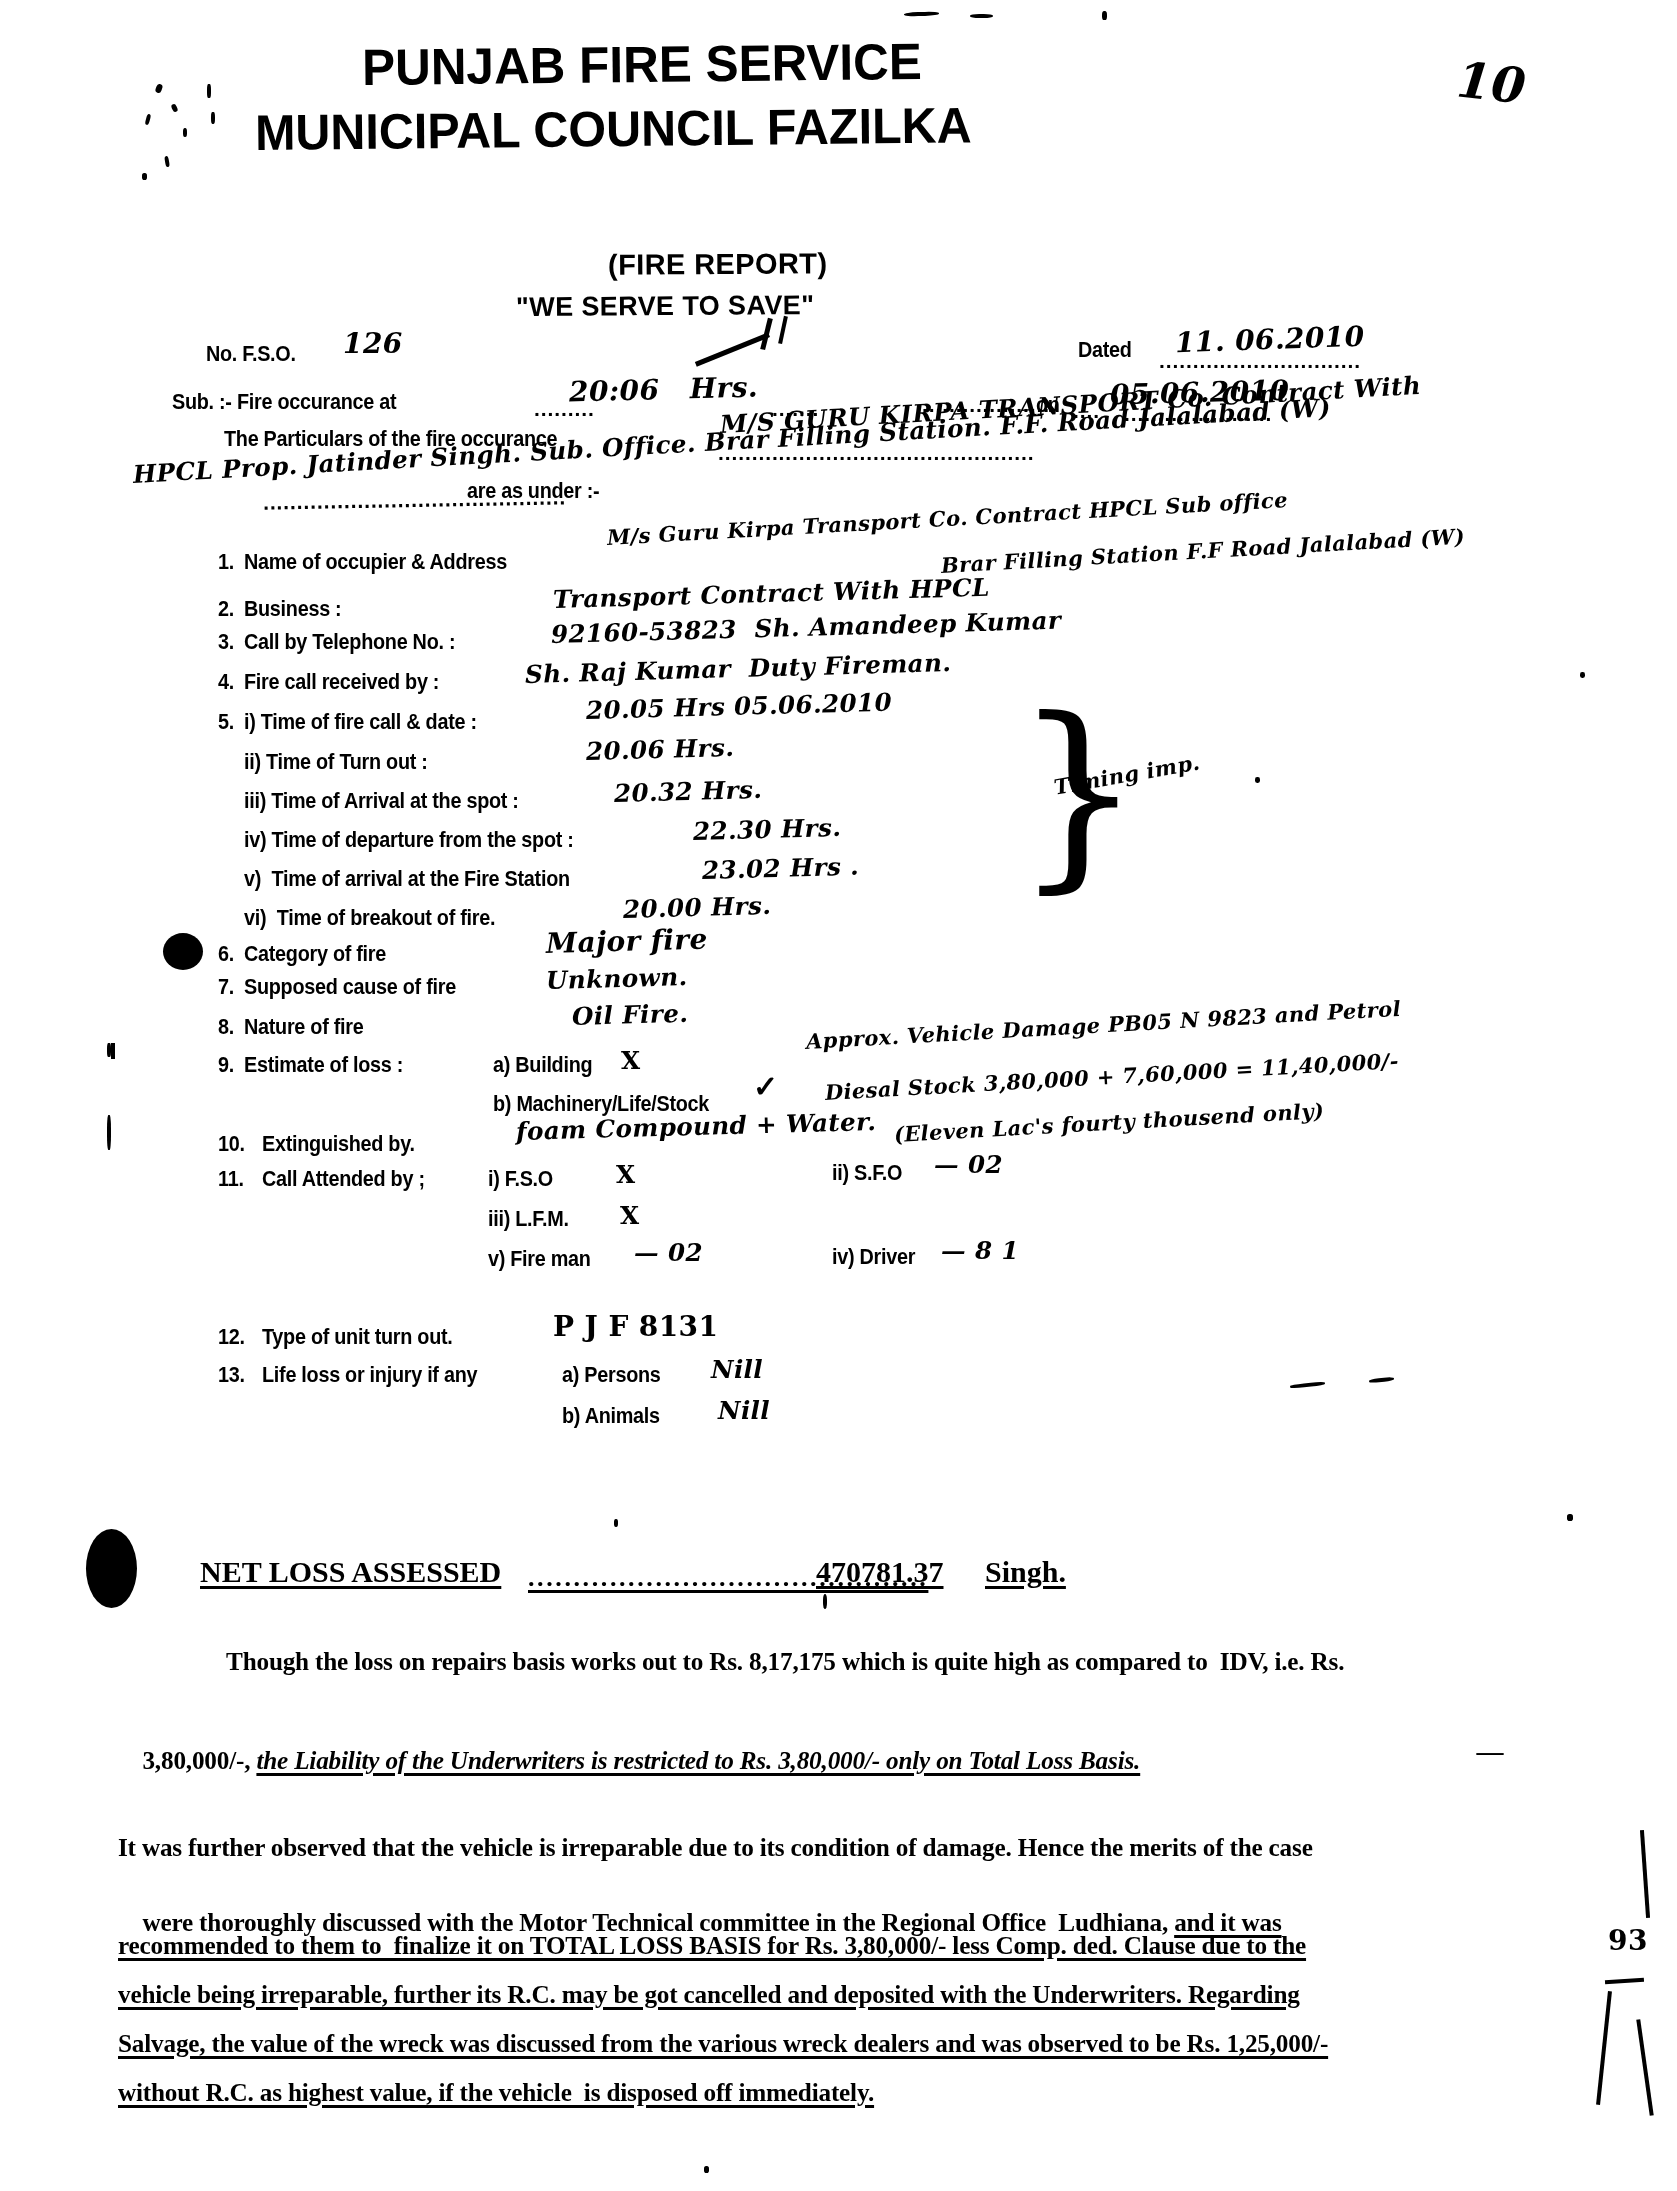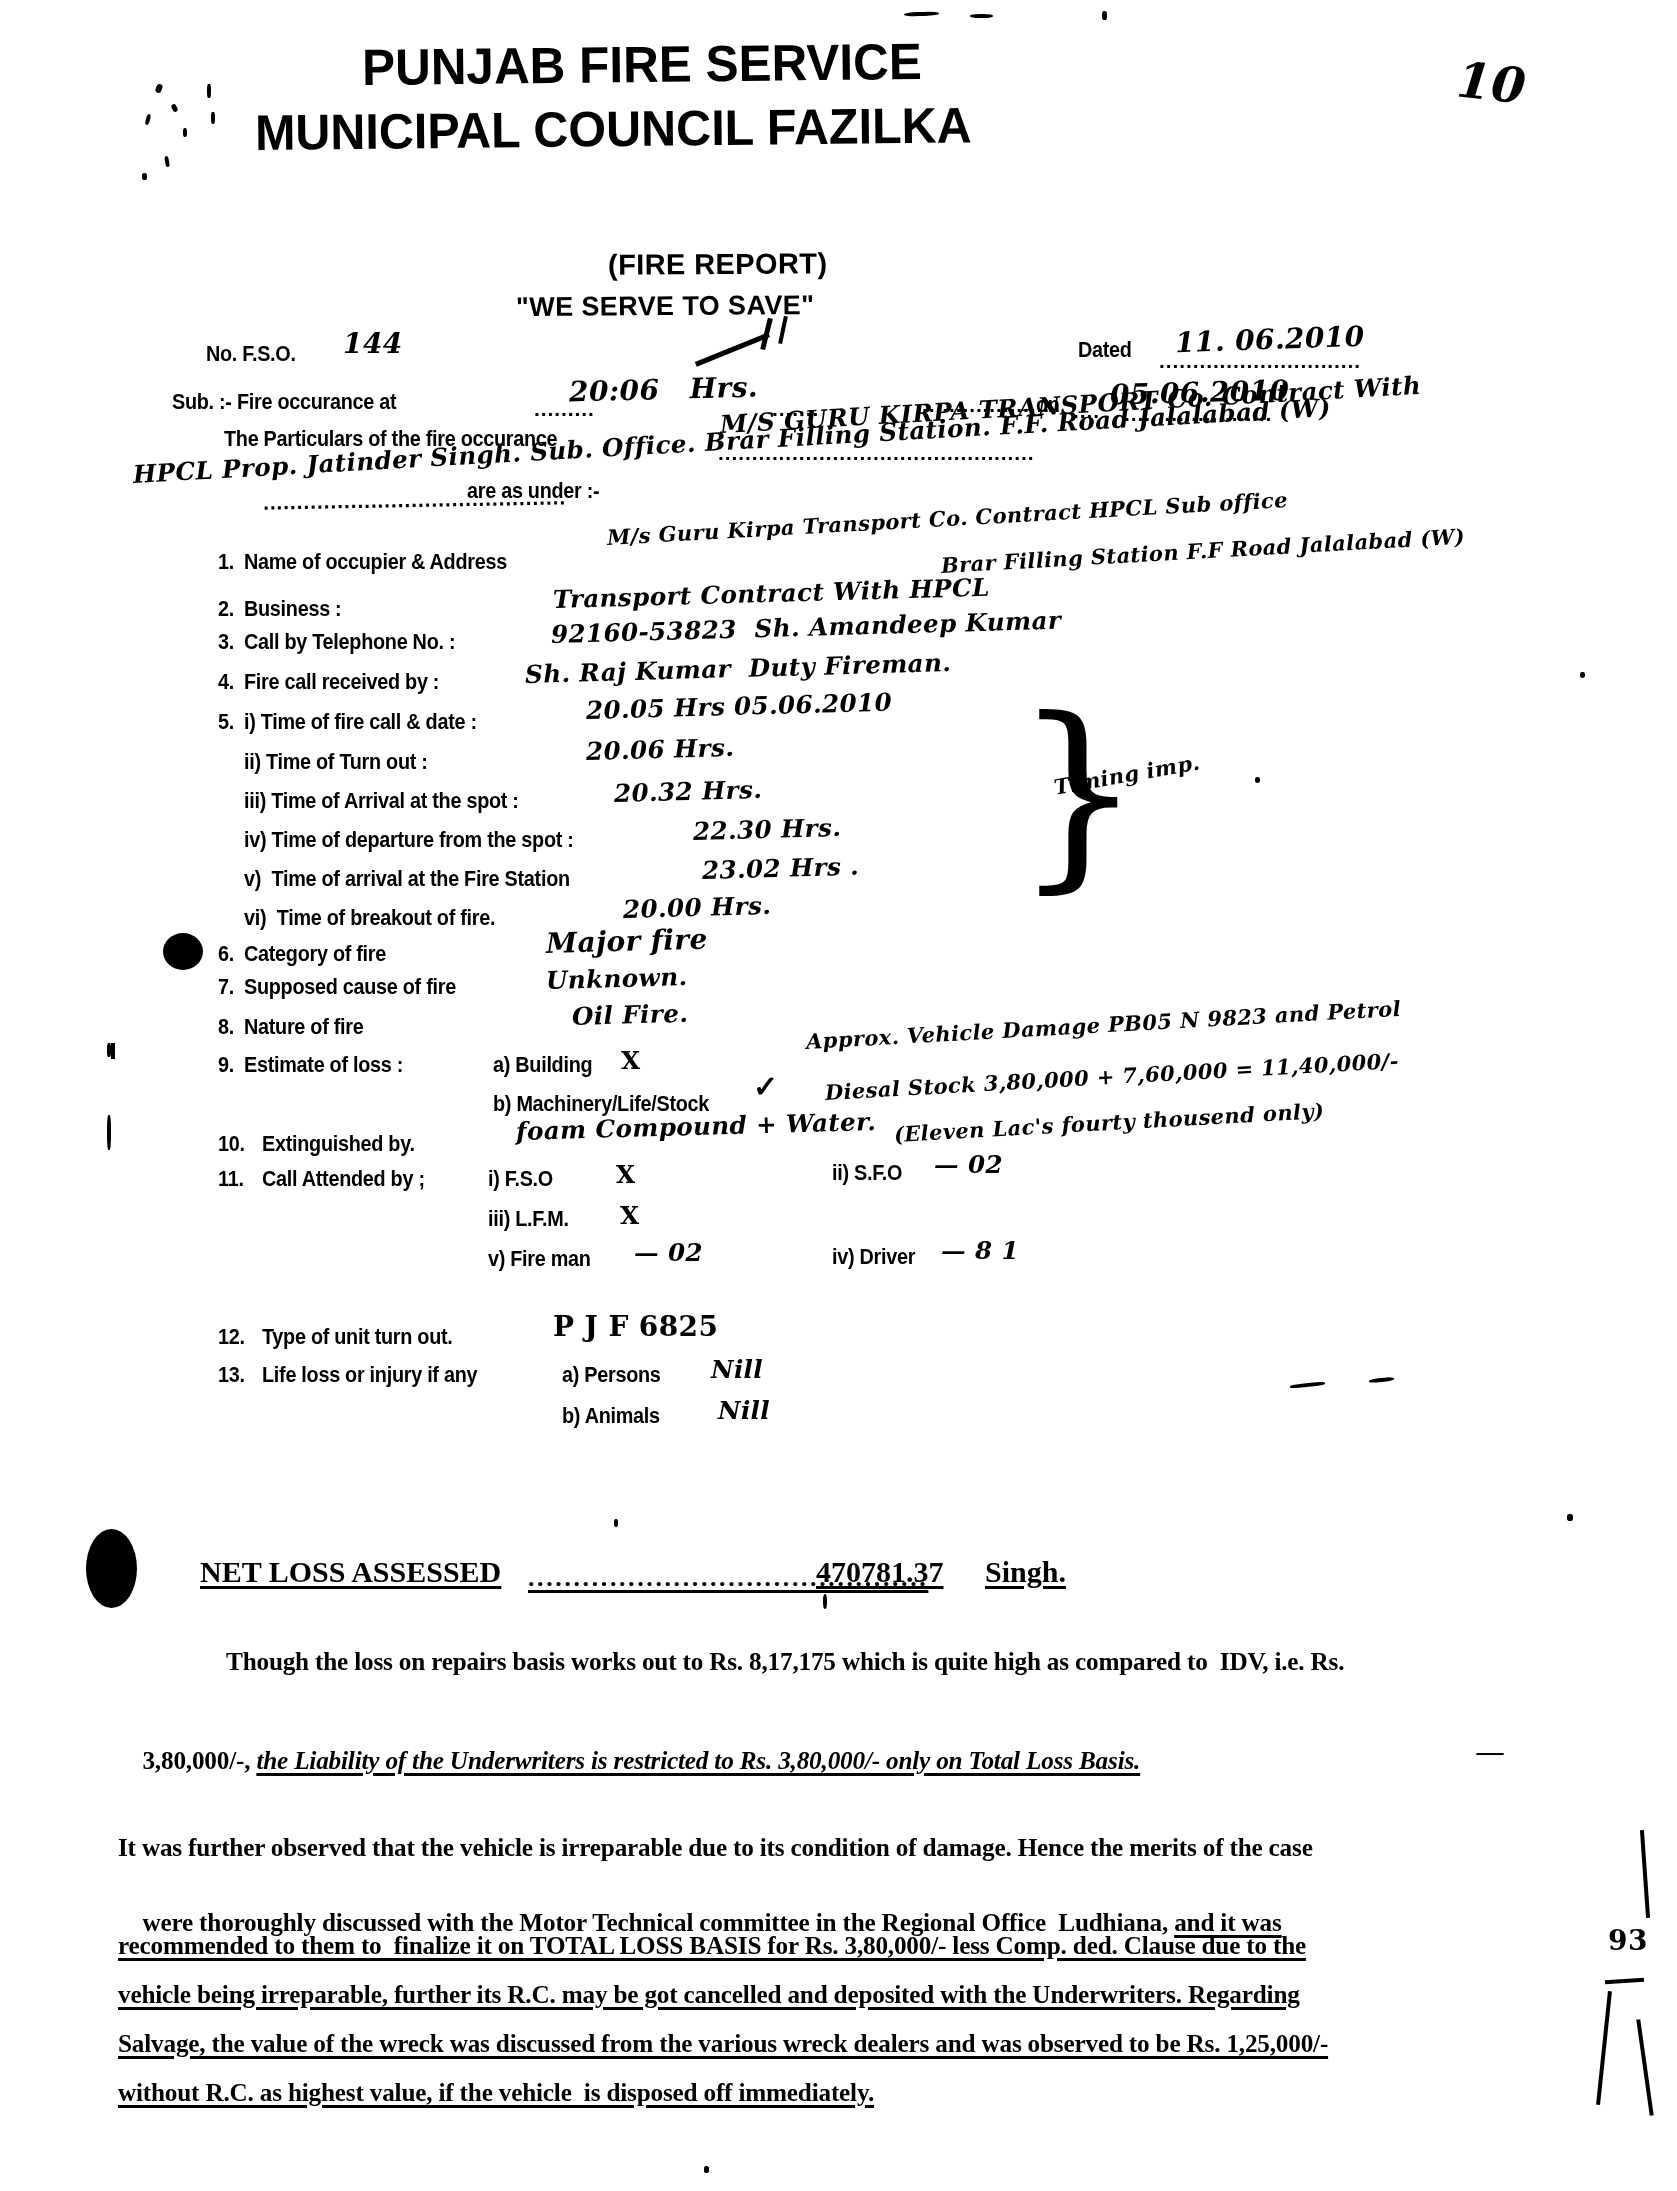--- a/index.html
+++ b/index.html
@@ -106,21 +106,21 @@
 
   <div class="abs title2" style="left:255px;top:104px;">MUNICIPAL COUNCIL FAZILKA</div>
 
   <div class="abs sub1" style="left:608px;top:248px;">(FIRE REPORT)</div>
 
   <div class="abs sub2" style="left:516px;top:291px;">"WE SERVE TO SAVE"</div>
 
   <div class="abs hw" style="left:1457px;top:54px;font-size:49px;transform:rotate(6deg);">10</div>
 
   <div class="abs lbl" style="left:206px;top:341px;">No. F.S.O.</div>
-  <div class="abs hw hw-lg" style="left:343px;top:327px;">144</div>
+  <div class="abs hw hw-lg" style="left:343px;top:327px;">126</div>
 
   <div class="abs lbl" style="left:1078px;top:337px;">Dated</div>
   <div class="abs hw hw-lg" style="left:1175px;top:323px;transform:rotate(-2deg);">11. 06.2010</div>
   <div class="abs dots" style="left:1159px;top:349px;">..............................</div>
 
   <div class="abs lbl" style="left:172px;top:389px;">Sub. :- Fire occurance at</div>
   <div class="abs dots" style="left:534px;top:397px;">.........</div>
   <div class="abs hw hw-lg" style="left:569px;top:373px;transform:rotate(-1.5deg);">20:06   Hrs.</div>
   <div class="abs dots" style="left:772px;top:397px;">.......</div>
   <div class="abs dots" style="left:922px;top:393px;">...................</div>
@@ -218,21 +218,21 @@
   <div class="abs hw" style="left:620px;top:1201px;font-style:normal;">X</div>
 
   <div class="abs lbl" style="left:488px;top:1246px;">v) Fire man</div>
   <div class="abs hw" style="left:634px;top:1238px;">— 02</div>
 
   <div class="abs lbl" style="left:832px;top:1244px;">iv) Driver</div>
   <div class="abs hw" style="left:941px;top:1236px;">— 8 1</div>
 
   <div class="abs lbl" style="left:218px;top:1324px;">12.</div>
   <div class="abs lbl" style="left:262px;top:1324px;">Type of unit turn out.</div>
-  <div class="abs hw hw-lg" style="left:553px;top:1310px;font-style:normal;">P J F 6825</div>
+  <div class="abs hw hw-lg" style="left:553px;top:1310px;font-style:normal;">P J F 8131</div>
 
   <div class="abs lbl" style="left:218px;top:1362px;">13.</div>
   <div class="abs lbl" style="left:262px;top:1362px;">Life loss or injury if any</div>
 
   <div class="abs lbl" style="left:562px;top:1362px;">a) Persons</div>
   <div class="abs hw" style="left:711px;top:1355px;">Nill</div>
 
   <div class="abs lbl" style="left:562px;top:1403px;">b) Animals</div>
   <div class="abs hw" style="left:718px;top:1396px;">Nill</div>
 

